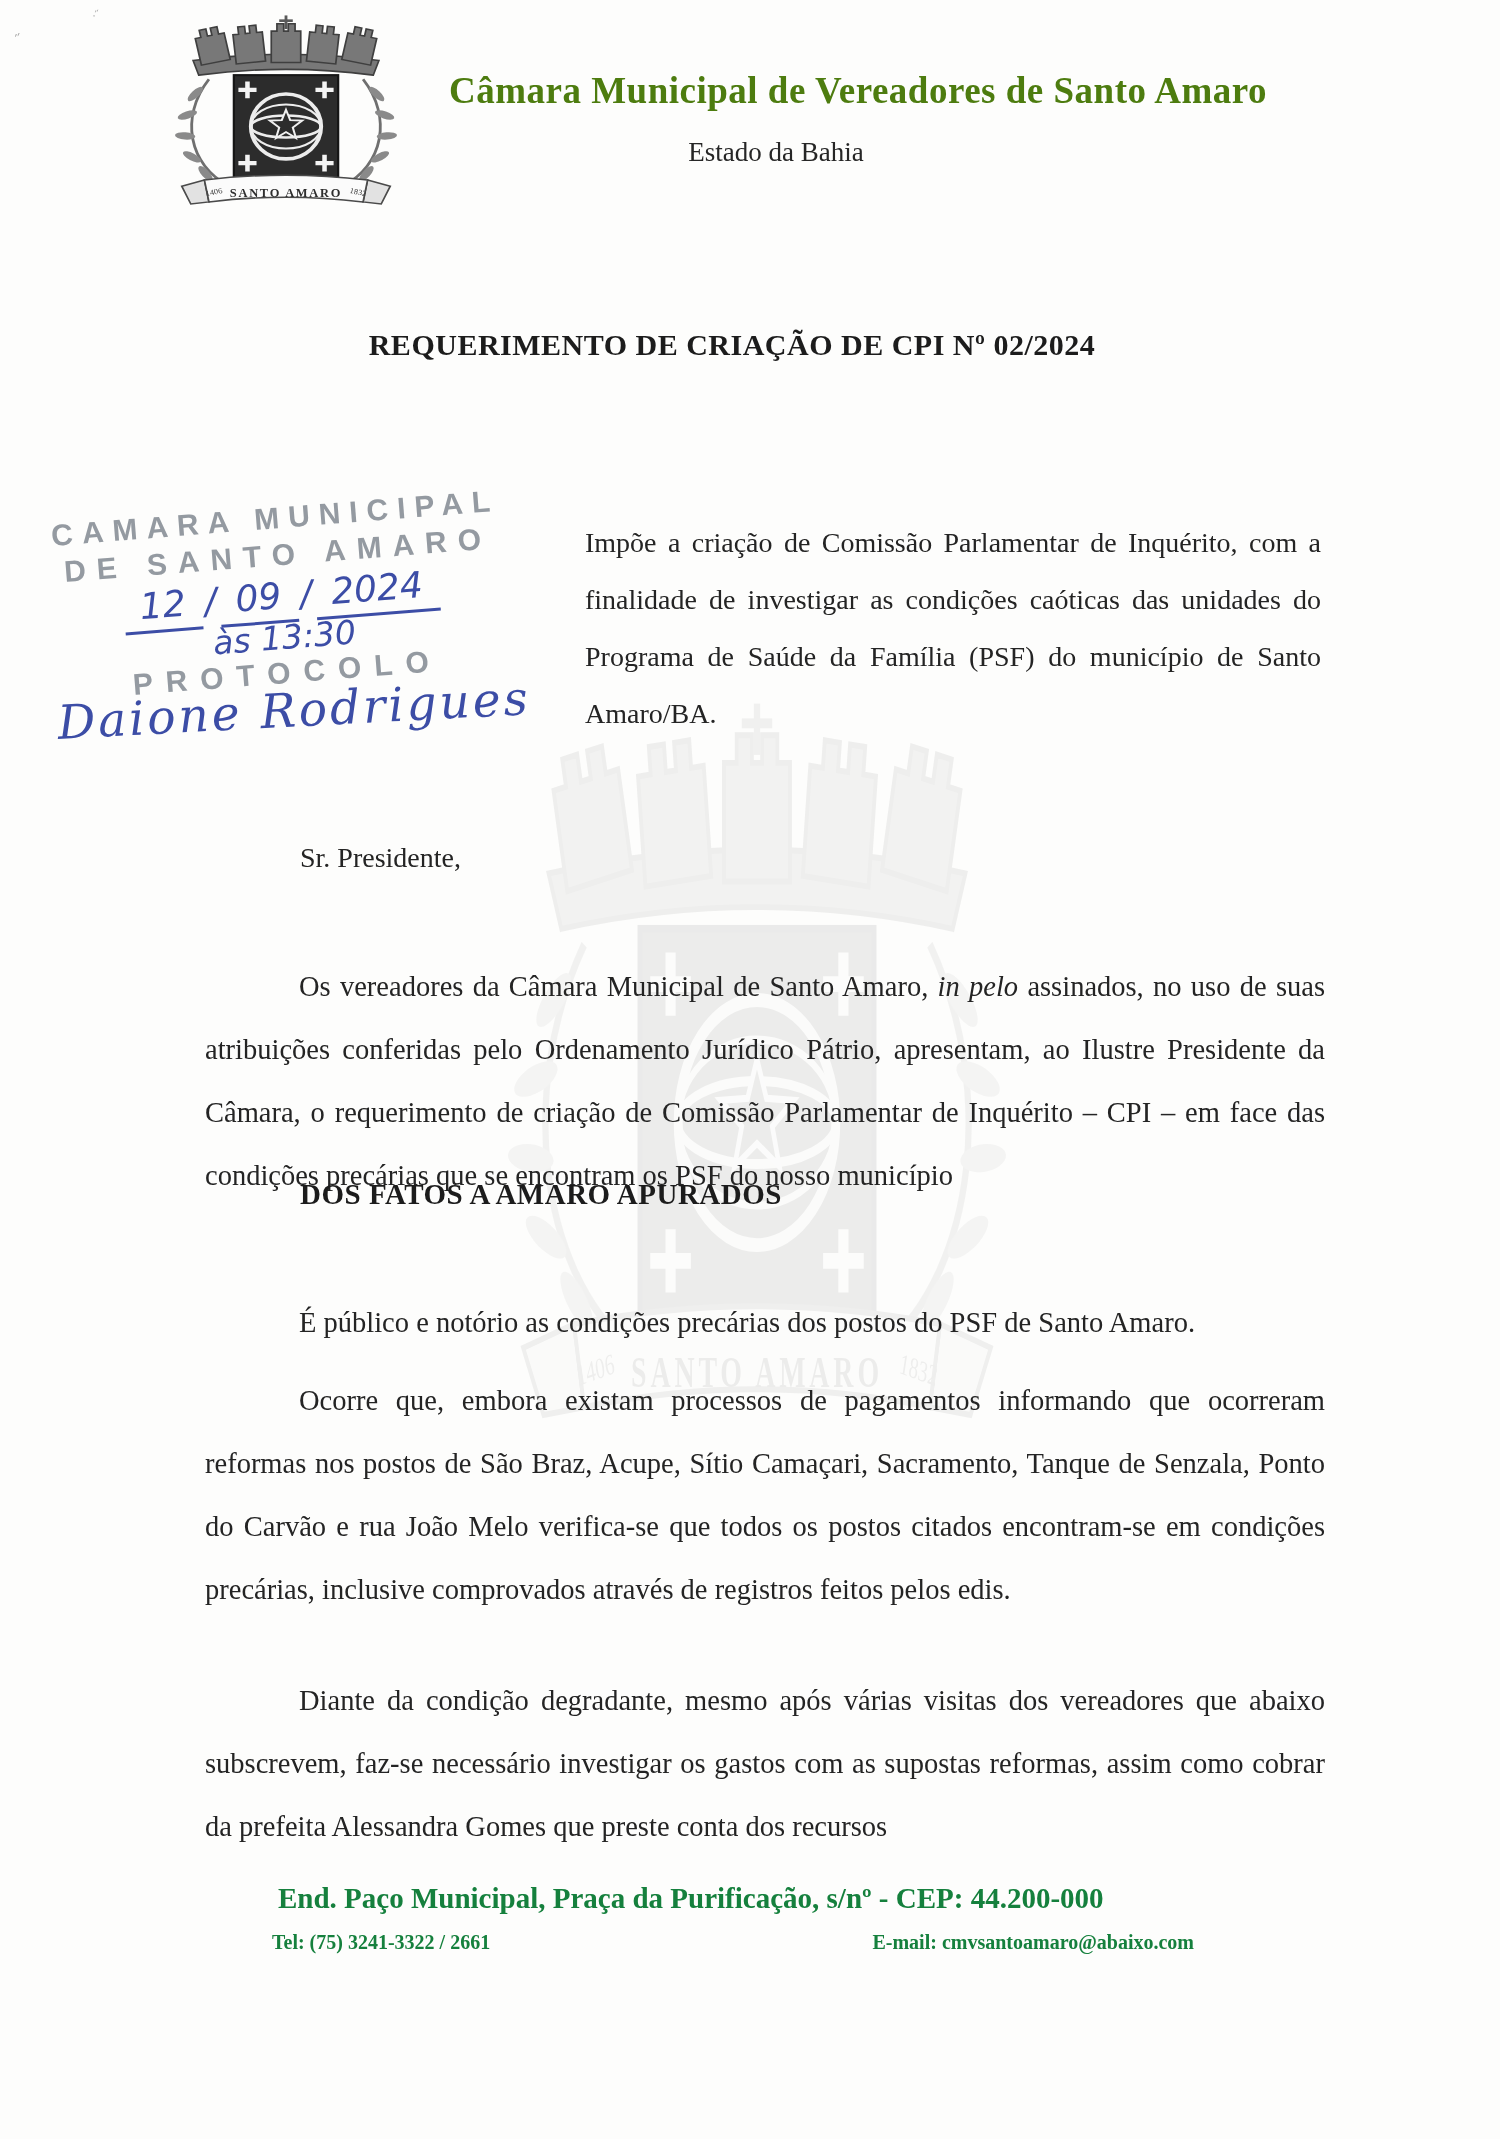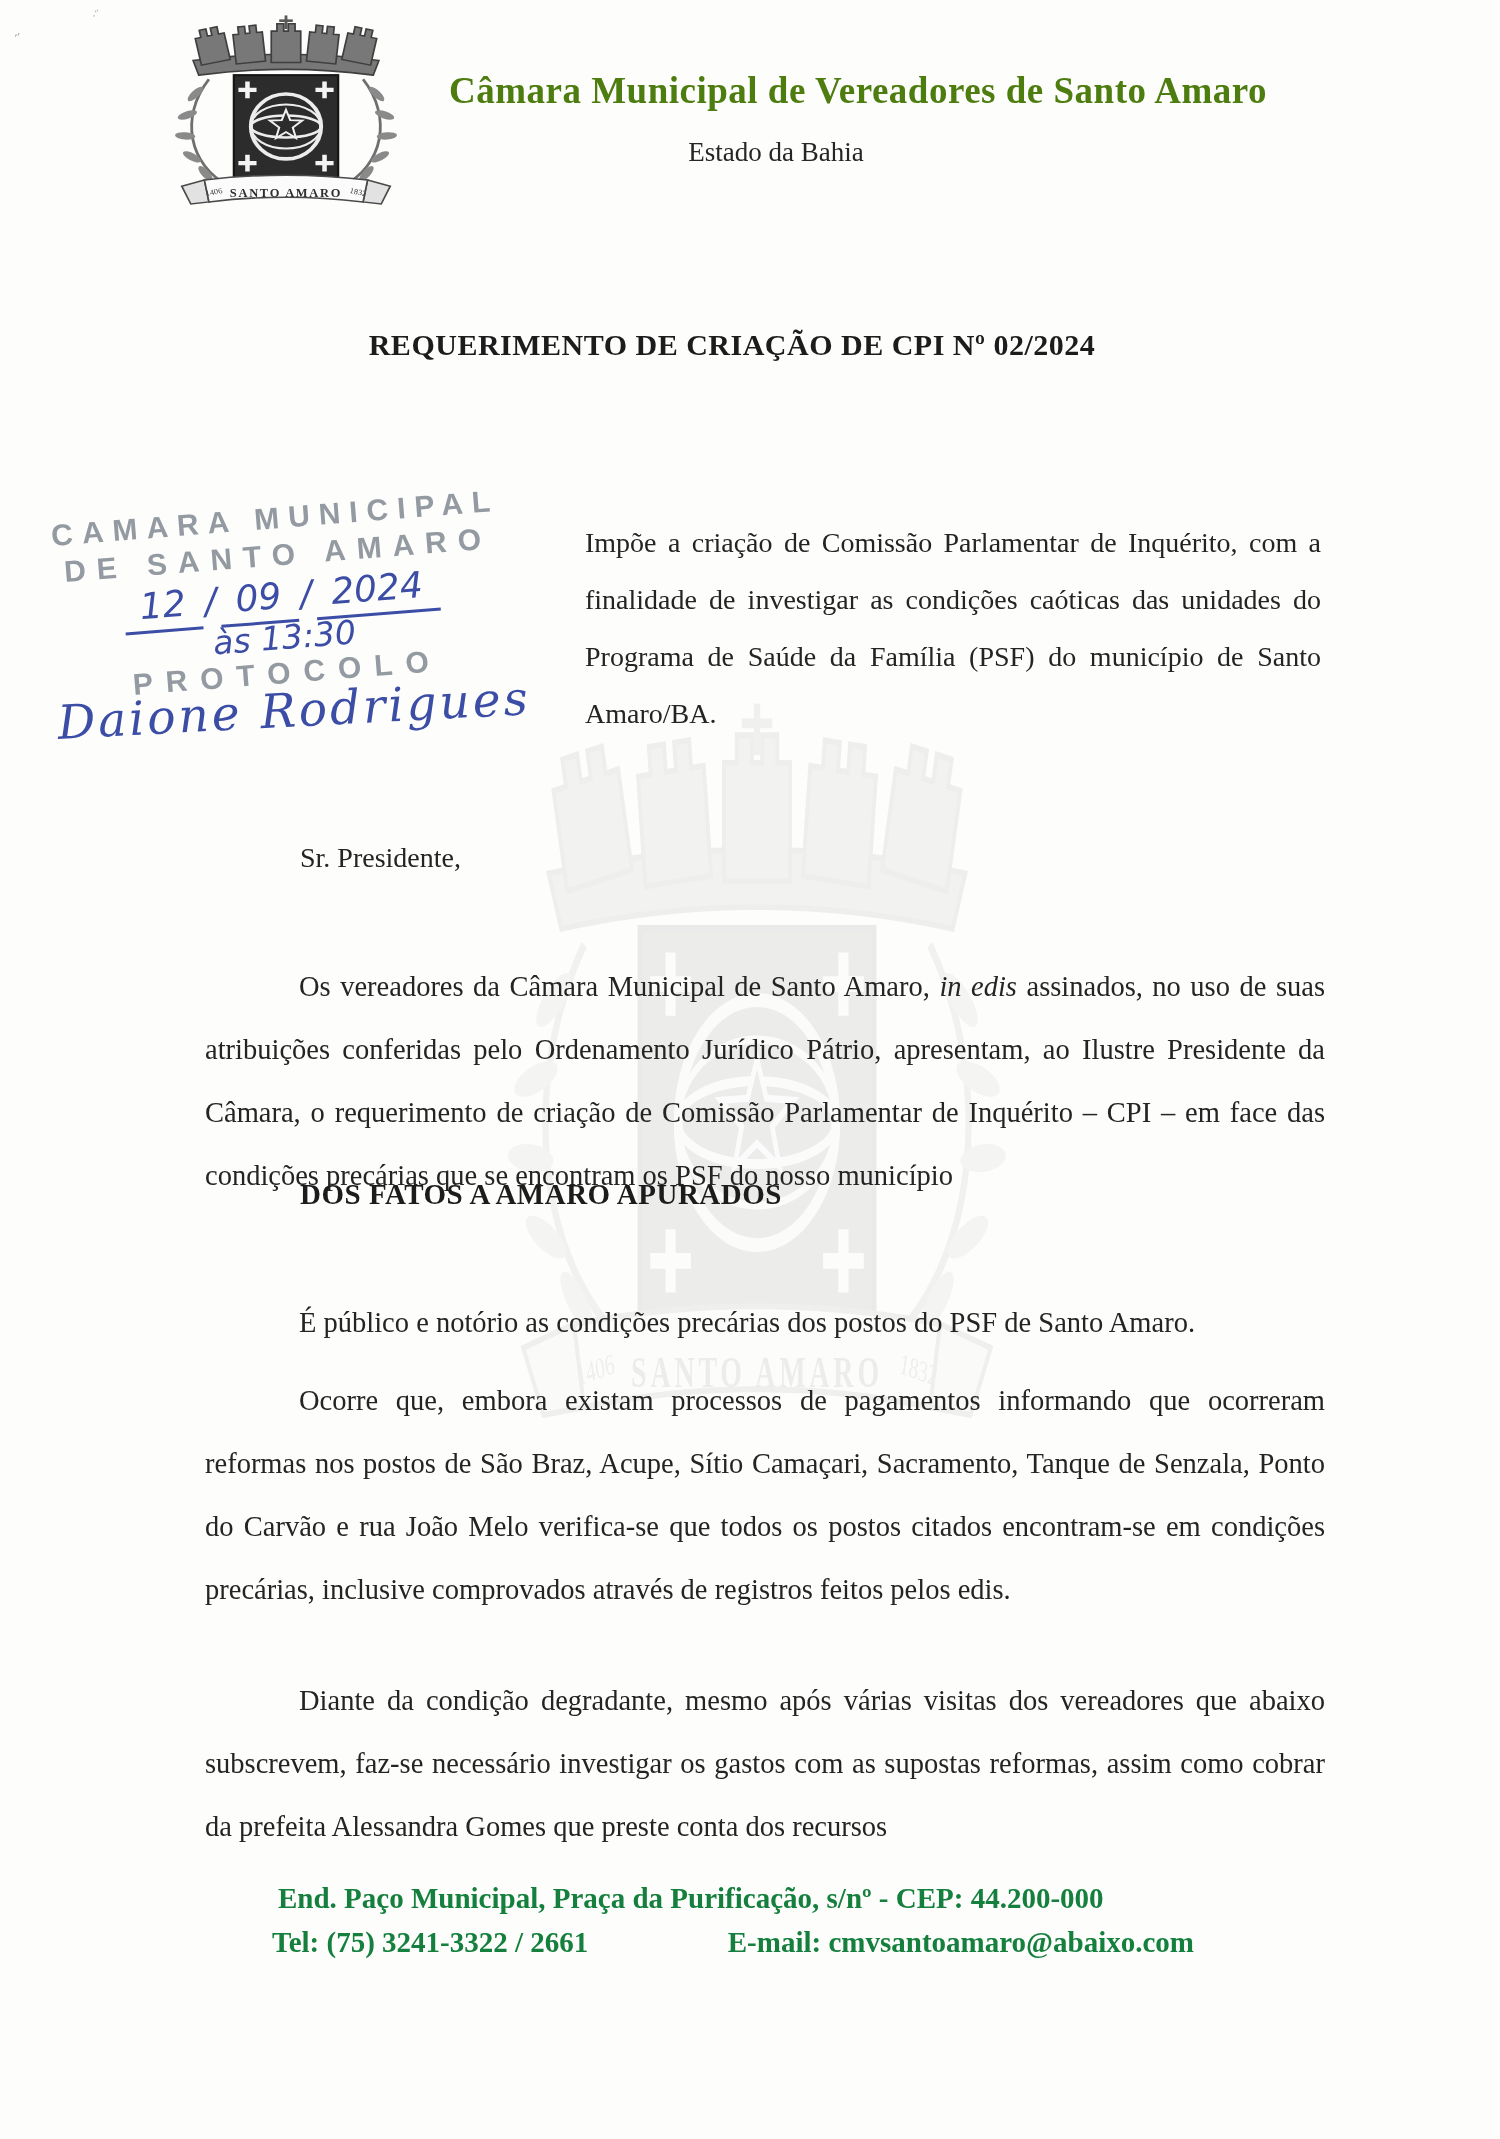--- a/index.html
+++ b/index.html
@@ -72,21 +72,21 @@
   .p-fact1{top:1262px;}
   .p-fact2{top:1340px;}
   .p-fact3{top:1640px;}
   .section-heading{
     position:absolute;left:300px;top:1178px;
     font-size:29px;font-weight:bold;letter-spacing:.5px;color:#1c1c1c;
   }
   
   .footer{position:absolute;left:272px;top:1876px;width:922px;font-weight:bold;color:#15803d;}
   .footer-address{font-size:29px;line-height:44px;padding-left:6px;}
-  .footer-contacts{display:flex;justify-content:space-between;font-size:29px;line-height:44px;}
+  .footer-contacts{display:flex;justify-content:space-between;font-size:20px;line-height:44px;}
   
   .watermark{position:absolute;left:452px;top:668px;opacity:.075;pointer-events:none;}
   
   .speck{position:absolute;color:#a9a9a9;font-size:16px;transform:rotate(-20deg);}
   .speck1{left:14px;top:24px;}
   .speck2{left:92px;top:8px;font-size:12px;}
   .hidden-defs{position:absolute;width:0;height:0;overflow:hidden;}
 </style>
 </head>
 <body>
@@ -186,21 +186,21 @@
     </div>
     <div class="stamp-time">às 13:30</div>
     <div class="stamp-protocol">PROTOCOLO</div>
     <div class="stamp-signature">Daione Rodrigues</div>
   </div>
 
   <p class="summary">Impõe a criação de Comissão Parlamentar de Inquérito, com a finalidade de investigar as condições caóticas das unidades do Programa de Saúde da Família (PSF) do município de Santo Amaro/BA.</p>
 
   <div class="salutation">Sr. Presidente,</div>
 
-  <p class="par p-intro"><span>Os vereadores da Câmara Municipal de Santo Amaro, </span><i>in edis</i><span> assinados, no uso de suas atribuições conferidas pelo Ordenamento Jurídico Pátrio, apresentam, ao Ilustre Presidente da Câmara, o requerimento de criação de Comissão Parlamentar de Inquérito – CPI – em face das condições precárias que se encontram os PSF do nosso município</span></p>
+  <p class="par p-intro"><span>Os vereadores da Câmara Municipal de Santo Amaro, </span><i>in pelo</i><span> assinados, no uso de suas atribuições conferidas pelo Ordenamento Jurídico Pátrio, apresentam, ao Ilustre Presidente da Câmara, o requerimento de criação de Comissão Parlamentar de Inquérito – CPI – em face das condições precárias que se encontram os PSF do nosso município</span></p>
 
   <div class="section-heading">DOS FATOS A AMARO APURADOS</div>
 
   <p class="par p-fact2">Ocorre que, embora existam processos de pagamentos informando que ocorreram reformas nos postos de São Braz, Acupe, Sítio Camaçari, Sacramento, Tanque de Senzala, Ponto do Carvão e rua João Melo verifica-se que todos os postos citados encontram-se em condições precárias, inclusive comprovados através de registros feitos pelos edis.</p>
   <p class="par p-fact1">É público e notório as condições precárias dos postos do PSF de Santo Amaro.</p>
   <p class="par p-fact3">Diante da condição degradante, mesmo após várias visitas dos vereadores que abaixo subscrevem, faz-se necessário investigar os gastos com as supostas reformas, assim como cobrar da prefeita Alessandra Gomes que preste conta dos recursos</p>
 
   <div class="footer">
     <div class="footer-address">End. Paço Municipal, Praça da Purificação, s/nº - CEP: 44.200-000</div>
     <div class="footer-contacts">

